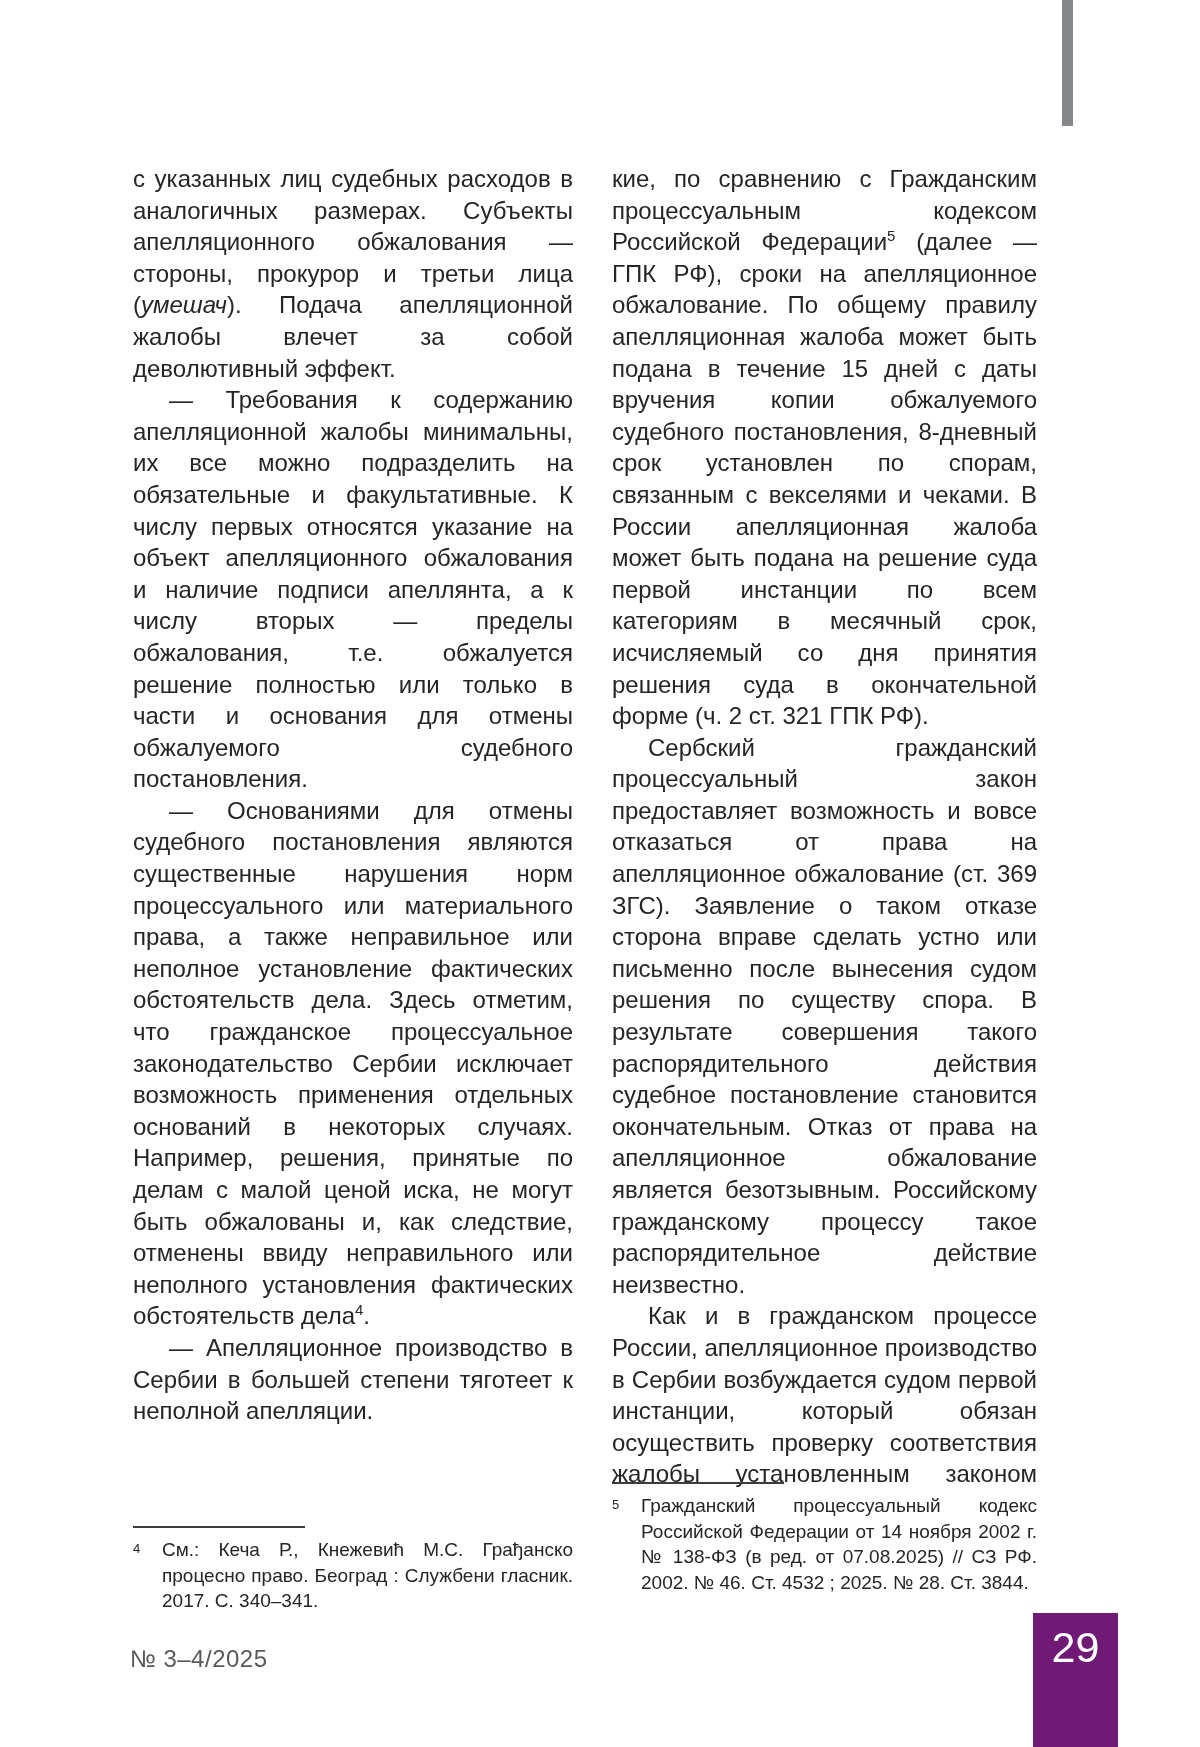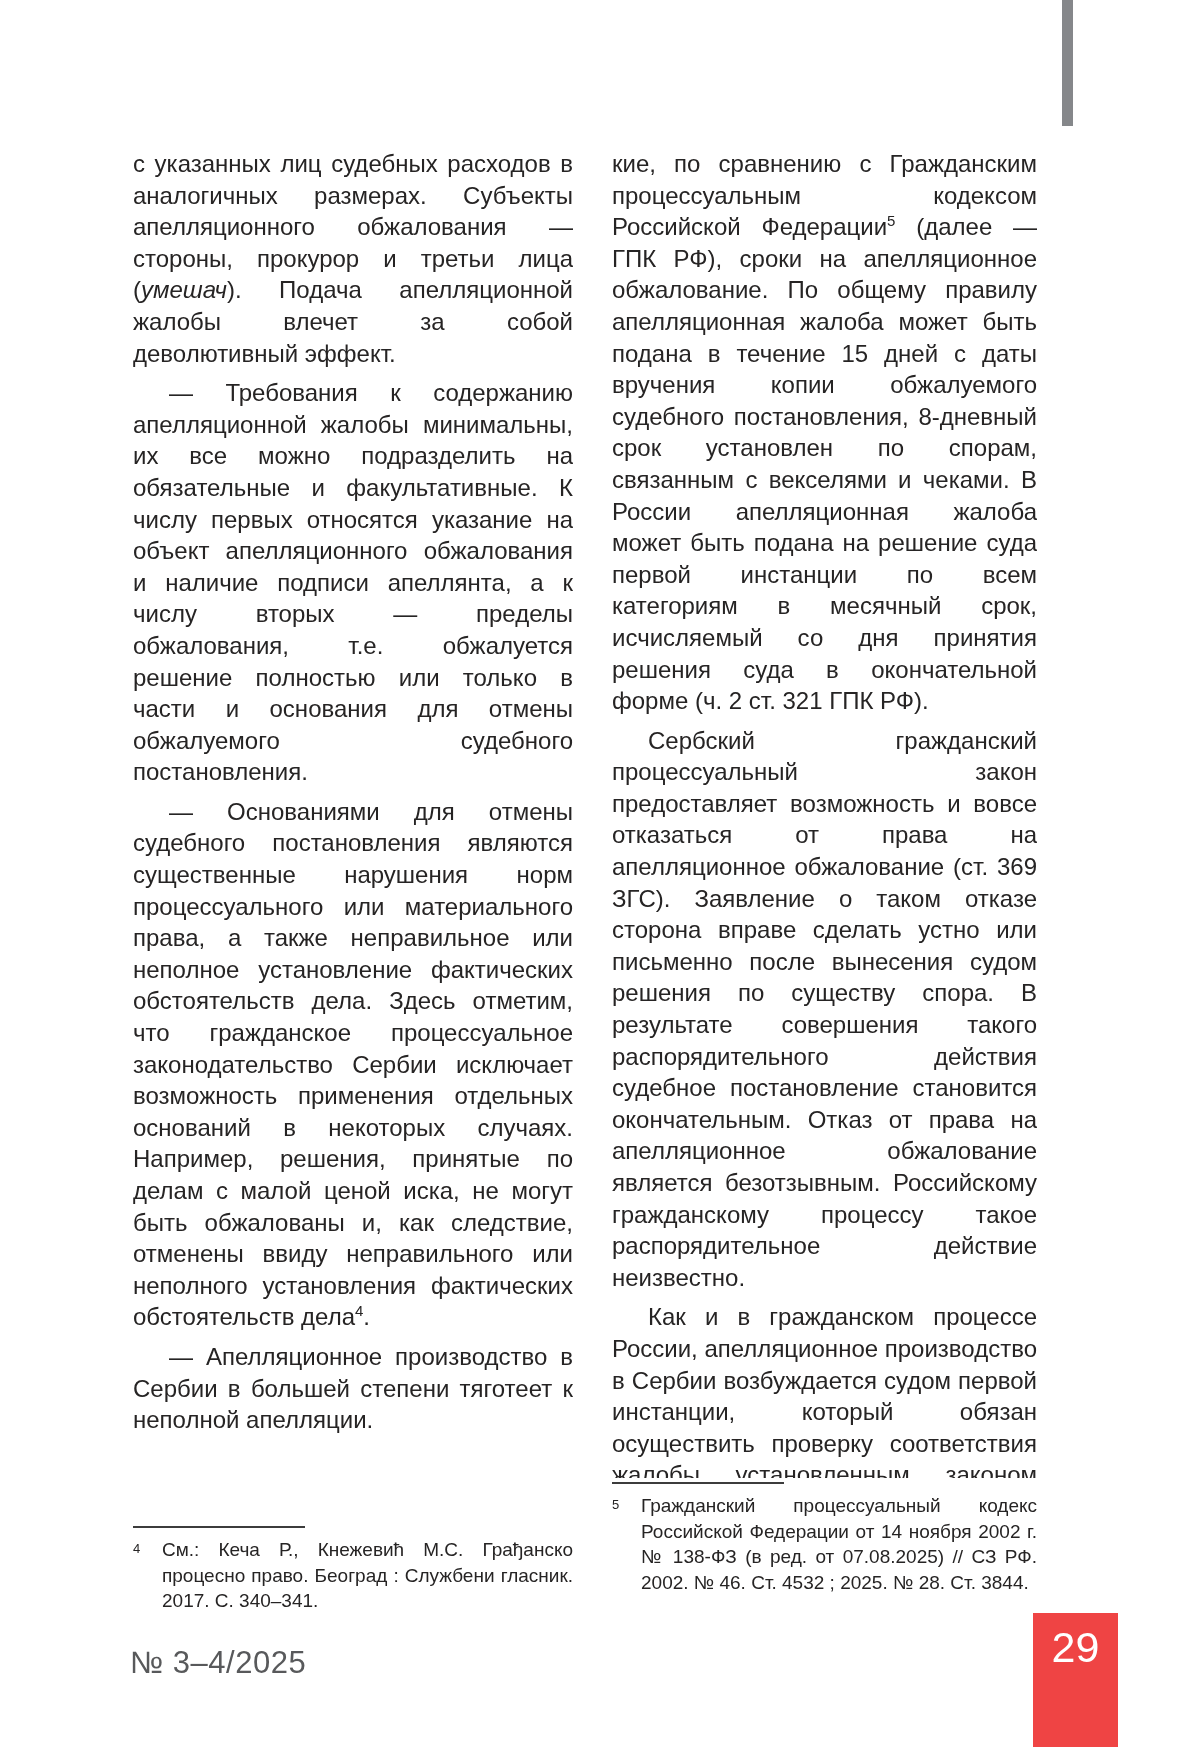--- a/index.html
+++ b/index.html
@@ -12,50 +12,50 @@
     font-family: "Liberation Sans", "DejaVu Sans", sans-serif;
     color: #262424;
   }
   .top-accent-bar {
     position: absolute;
     left: 1062px; top: 0; width: 11px; height: 126px;
     background: #85878a;
   }
   .col {
     position: absolute;
-    top: 148px;
+    top: 163px;
     font-size: 24px;
     line-height: 31.6px;
     text-align: justify;
     color: #262424;
   }
   .col-left  { left: 133px; width: 440px; height: 1375px; overflow: hidden; }
   .col-right { left: 612px; width: 425px; height: 1330px; overflow: hidden; }
   .col p { margin: 0; }
-  .col p.indent { text-indent: 36px; margin-top: 8px; }
+  .col p.indent { text-indent: 36px; }
   .col sup { font-size: 15px; line-height: 0; }
   .col i { font-style: italic; }
   .footnote-block { position: absolute; font-size: 19px; line-height: 25.5px; color: #262424; }
   .footnote-rule { height: 0; border-top: 2px solid #3c3c3c; width: 172px; margin-bottom: 9px; }
   .footnote-body { position: relative; padding-left: 29px; text-align: justify; }
   .footnote-marker { position: absolute; left: 0; top: -1px; font-size: 13px; }
   .fn-left  { left: 133px; top: 1526px; width: 440px; }
   .fn-right { left: 612px; top: 1482px; width: 425px; }
   .footer-issue {
     position: absolute;
     left: 130px; top: 1645px;
-    font-size: 31px;
+    font-size: 24px;
     color: #58595b;
     letter-spacing: 0.5px;
   }
   .page-number-box {
     position: absolute;
     left: 1033px; top: 1613px;
     width: 85px; height: 134px;
-    background: #ef4444;
+    background: #701a75;
     text-align: center;
   }
   .page-number {
     display: block;
     margin-top: 10px;
     font-size: 43px;
     color: #ffffff;
   }
 </style>
 </head>

